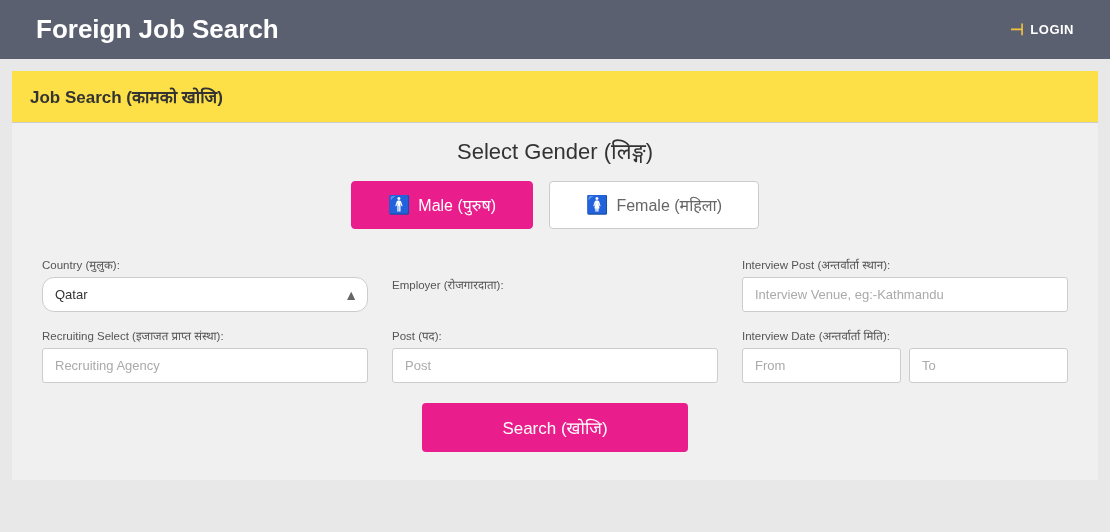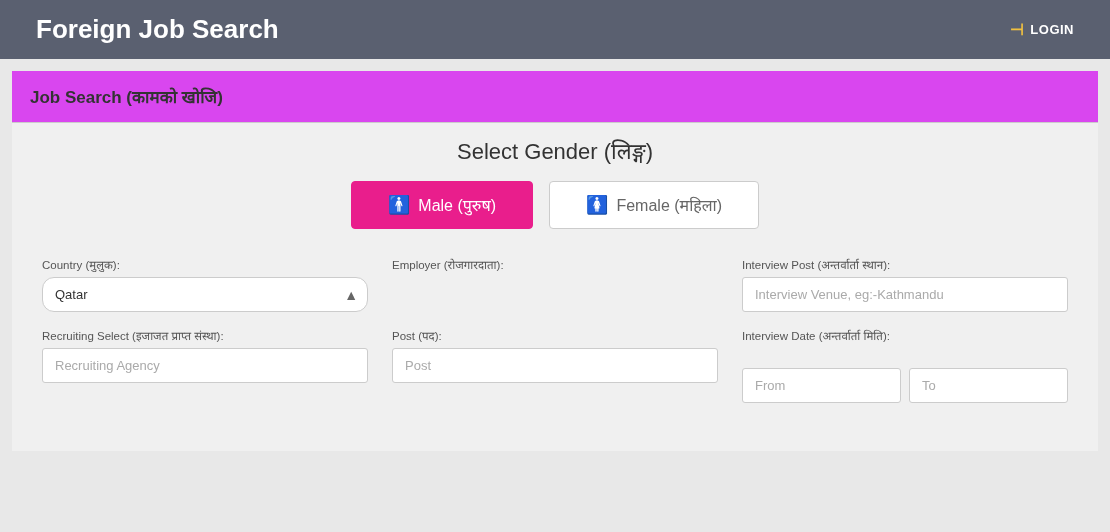--- a/index.html
+++ b/index.html
@@ -36,21 +36,21 @@
     }
 
     
     .main-container {
       background: #f0f0f0;
       margin: 12px;
       padding: 0;
       border-radius: 2px;
     }
     .section-header {
-      background: #d946ef;
+      background: #fde047;
       padding: 14px 18px;
       font-size: 17px;
       font-weight: bold;
       color: #333;
       border-bottom: 1px solid #ccc;
     }
 
     
     .form-area {
       padding: 12px 30px 28px 30px;
@@ -101,20 +101,21 @@
     .form-grid {
       display: grid;
       grid-template-columns: 1fr 1fr 1fr;
       gap: 16px 24px;
       margin-bottom: 20px;
     }
     .field-group {
       display: flex;
       flex-direction: column;
       gap: 5px;
+      justify-content: center;
     }
     .field-label {
       font-size: 11.5px;
       color: #555;
     }
     .field-input {
       width: 100%;
       padding: 9px 12px;
       border: 1px solid #ccc;
       border-radius: 3px;
@@ -149,21 +150,20 @@
       transform: translateY(-50%);
       pointer-events: none;
       color: #666;
       font-size: 14px;
     }
 
     
     .date-row {
       display: flex;
       gap: 8px;
-      margin-top: 20px;
     }
     .date-row .field-input {
       flex: 1;
     }
 
     
     .search-section {
       text-align: center;
       margin-top: 10px;
     }
@@ -250,15 +250,18 @@
       <div class="field-group">
         <label class="field-label">Interview Date (अन्तर्वार्ता मिति):</label>
         <div class="date-row">
           <input class="field-input" type="text" placeholder="From" style="">
           <input class="field-input" type="text" placeholder="To" style="">
         </div>
       </div>
 
     </div>
 
+    <div class="search-section">
+      <button class="search-btn">Search (खोजि)</button>
+    </div>
 
   </div>
 </div>
 
 </body></html>

